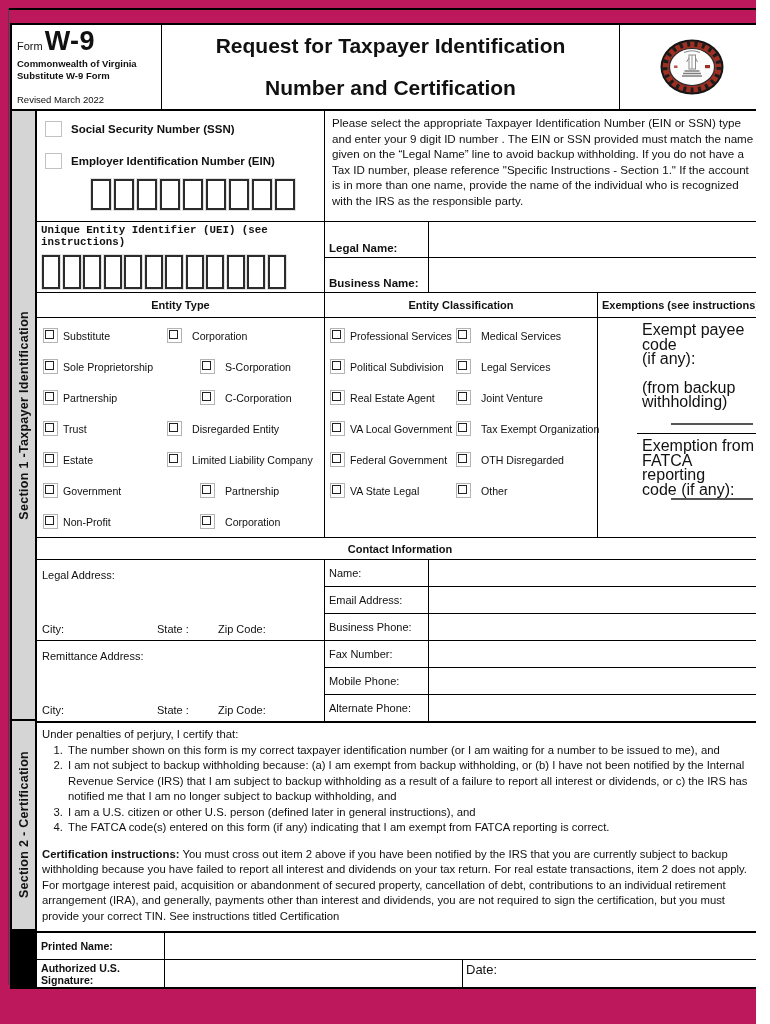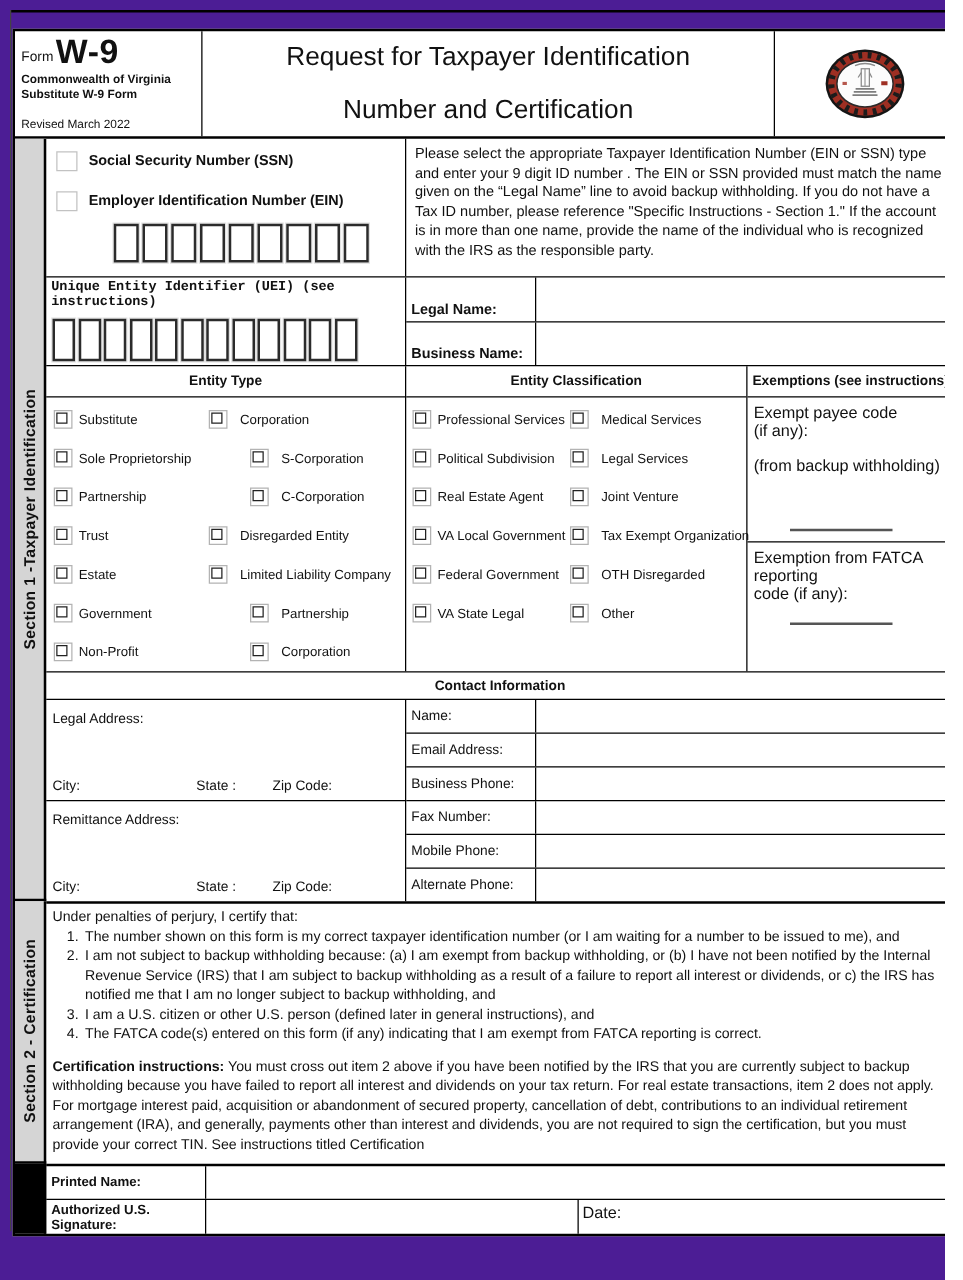--- a/index.html
+++ b/index.html
@@ -1,32 +1,32 @@
 <!DOCTYPE html>
 <html><head>
 <meta charset="utf-8">
 <style>
   * { margin:0; padding:0; box-sizing:border-box; }
   html,body { background:#fff; }
   body { font-family:"Liberation Sans", sans-serif; color:#111; }
-  .page { position:relative; width:756px; height:1024px; background:#4c1d95; overflow:hidden; }
+  .page { position:relative; width:756px; height:1024px; background:#be185d; overflow:hidden; }
   .topline { position:absolute; left:8px; top:8px; width:757px; height:2px; background:#000; }
   .leftline { position:absolute; left:8px; top:8px; width:1px; height:977px; background:#444; }
 
   .form { position:absolute; left:10px; top:23px; width:755px; border:2px solid #000; background:#fff; }
 
   
   .hdr { display:flex; height:86px; border-bottom:2px solid #000; }
   .hdr-left { width:150px; border-right:1.5px solid #000; padding:3px 5px 2px 5px; display:flex; flex-direction:column; }
   .form-line { display:flex; align-items:flex-end; line-height:1; margin-bottom:3px; }
   .form-word { font-size:11px; padding-bottom:3px; }
   .form-num { font-size:27px; font-weight:bold; letter-spacing:0.5px; margin-left:2px; }
   .org { font-size:9.5px; font-weight:bold; line-height:1.25; }
   .rev { font-size:9.5px; margin-top:auto; padding-bottom:2px; }
-  .hdr-title { flex:1; border-right:1.5px solid #000; display:flex; flex-direction:column; justify-content:center; align-items:center; font-size:21px; font-weight:normal; line-height:1.45; text-align:center;gap:11px; }
+  .hdr-title { flex:1; border-right:1.5px solid #000; display:flex; flex-direction:column; justify-content:center; align-items:center; font-size:21px; font-weight:bold; line-height:1.45; text-align:center;gap:11px; }
   .hdr-seal { width:143px; display:flex; align-items:center; justify-content:center; }
 
   
   .body { display:flex; }
   .sidebar { width:25px; display:flex; flex-direction:column; flex:none; }
   .sb { background:#d5d5d5; border-right:2px solid #000; display:flex; align-items:center; justify-content:center; }
   .sb1 { height:610px; border-bottom:2px solid #000; }
   .sb2 { height:210px; border-bottom:2px solid #000; }
   .sb3 { flex:1; background:#000; border-right:2px solid #000; }
   .vtext { writing-mode:vertical-rl; transform:rotate(180deg); font-weight:bold; font-size:12.5px; white-space:nowrap; letter-spacing:0.3px; }
@@ -68,21 +68,21 @@
   .cb-row { position:relative; display:flex; align-items:center; }
   .cb-item { display:flex; align-items:center; gap:5px; font-size:10.6px; white-space:nowrap; }
   .cb-c1 { margin-left:6px; }
   .cb-c2 { position:absolute; left:130px;gap:10px; }
   .cb-c2.indent { left:163px; }
   .ec .cb-c1 { margin-left:5px; }
   .ec .cb-c2 { left:131px; }
   .cb { width:15px; height:15px; background:#fff; border:1.5px solid #b3b3b3; position:relative; flex:none; }
   .cb::after { content:""; position:absolute; left:1px; top:1px; width:7px; height:7px; border:1.6px solid #222; }
 
-  .ex-block { font-size:13px; line-height:14.5px; padding:5px 4px 0 5px; }
+  .ex-block { font-size:16px; line-height:14.5px; padding:5px 4px 0 5px;margin-left:39px; }
   .ex-payee { height:116px; border-bottom:1.5px solid #000; position:relative; }
   .ex-fatca { flex:1; position:relative; }
   .ex-line { position:absolute; left:34px; width:82px; border-bottom:2px solid #555; }
   .ex-line.payee { bottom:8px; }
   .ex-line.fatca { top:64px; }
   .gap8 { height:14px; }
 
   
   .row-contact { flex-direction:column; border-top:1.5px solid #000; height:184px; }
   .contact-header { height:22px; flex:none; border-bottom:1.5px solid #000; display:flex; align-items:center; justify-content:center; font-size:11px; font-weight:bold; }

